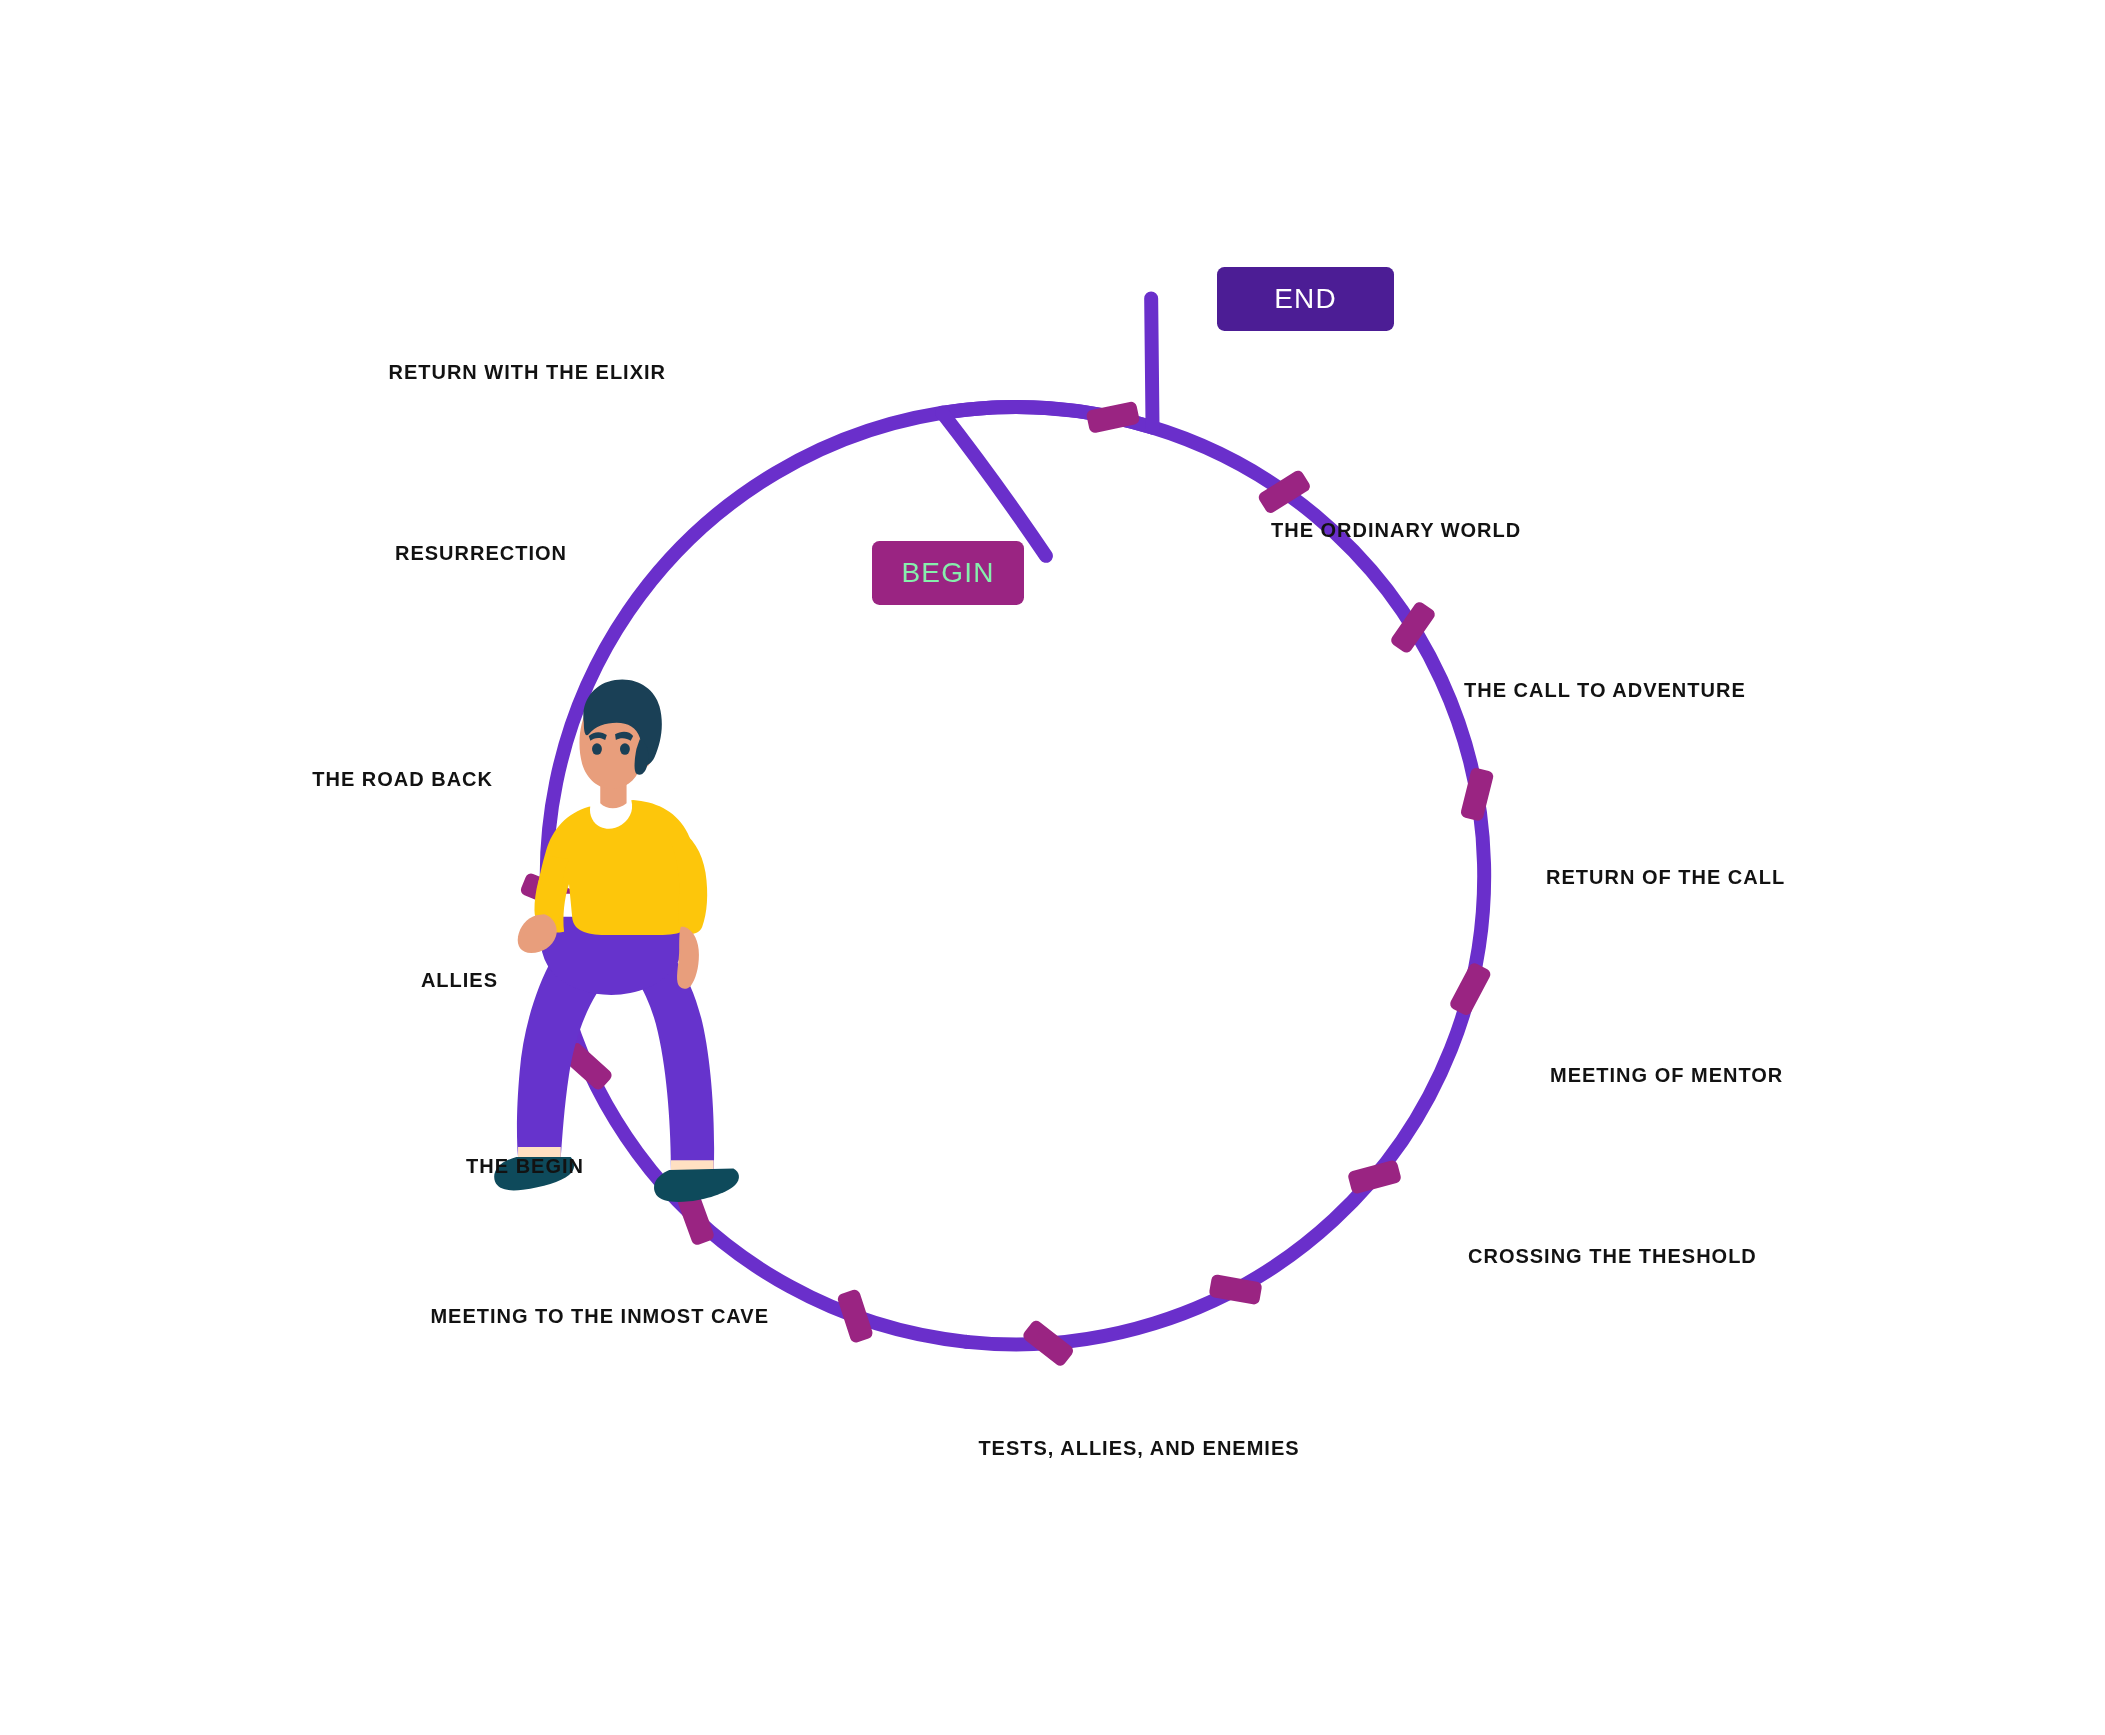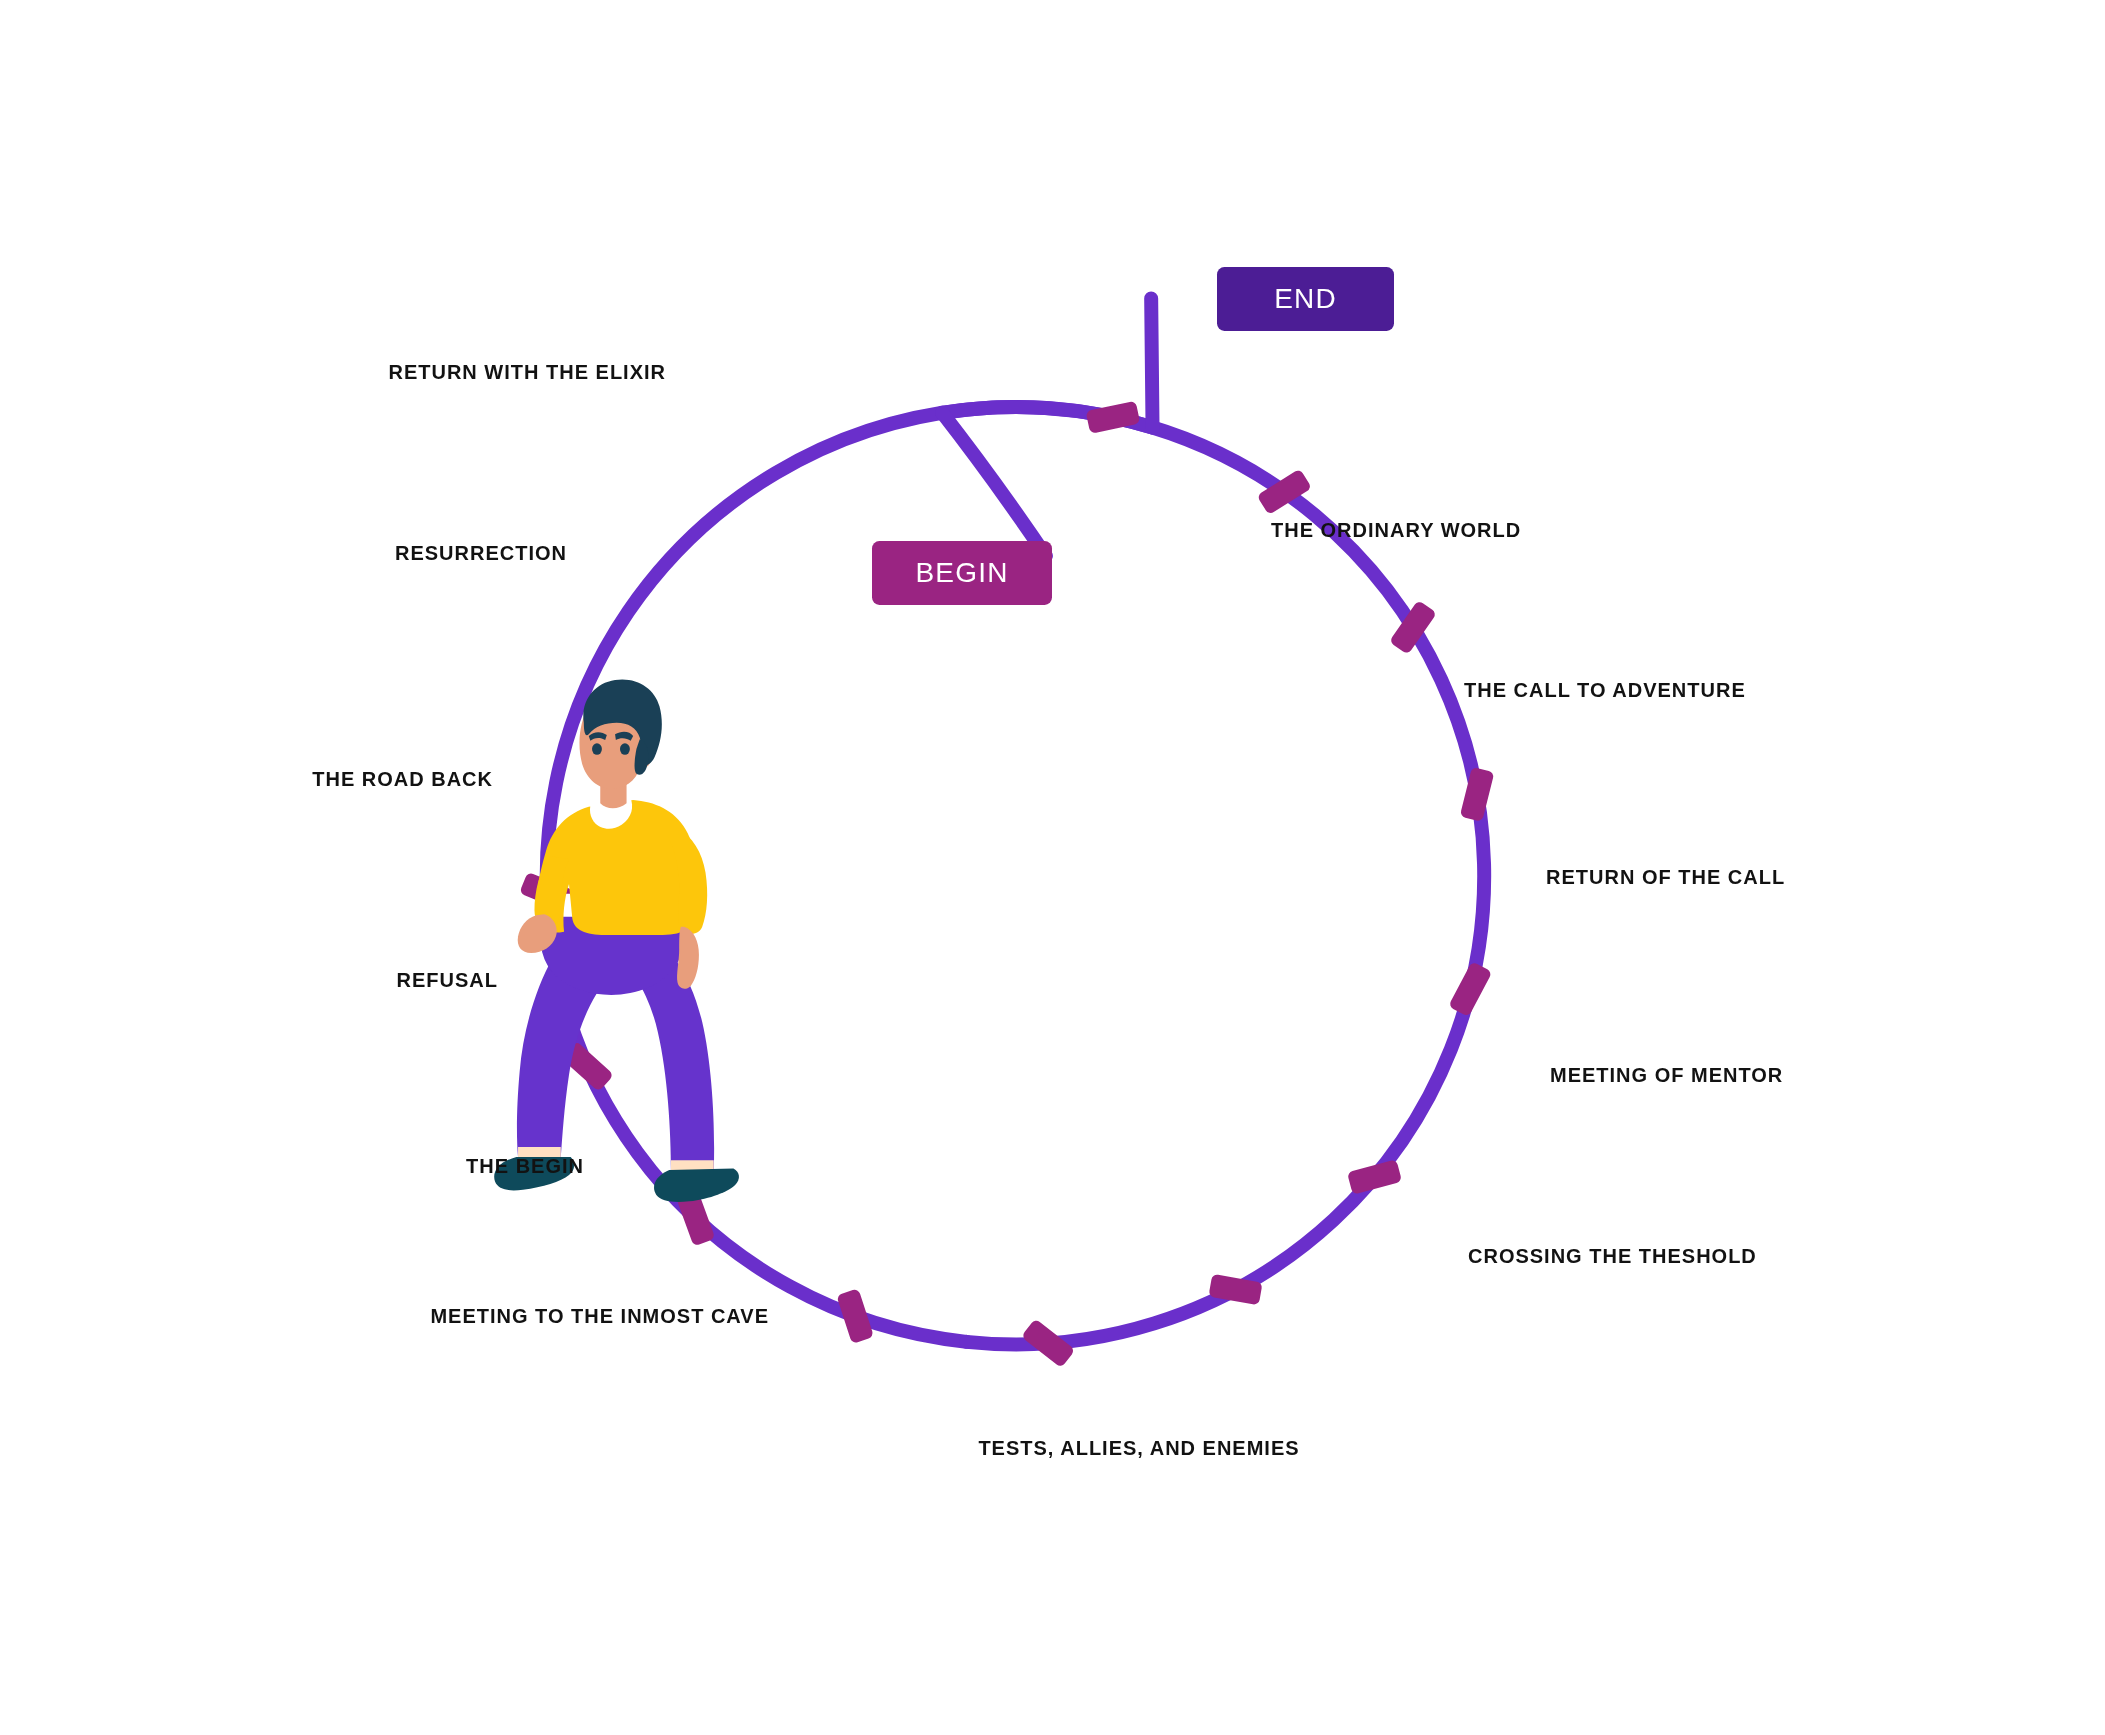--- a/index.html
+++ b/index.html
@@ -144,33 +144,33 @@
 
       <path fill="#1A4056" d="M 96 -60 C 102 -66 112 -66 118 -61 L 116 -55 C 110 -59 102 -58 98 -54 Z"></path>
       <path fill="#1A4056" d="M 128 -62 C 136 -67 146 -66 150 -60 L 147 -54 C 142 -58 134 -58 129 -55 Z"></path>
 
       <ellipse cx="106" cy="-44" rx="6" ry="7" fill="#1A4056"></ellipse>
       <ellipse cx="140" cy="-44" rx="6" ry="7" fill="#1A4056"></ellipse>
     </g>
   </svg>
 
   <div id="endpoints-layer">
-      <div class="endpoint-badge" style="left: 872px; top: 541px; width: 180px; height: 64px; background: rgb(154, 36, 130); color: #ffffff;">BEGIN</div>
+      <div class="endpoint-badge" style="left: 872px; top: 541px; width: 152px; height: 64px; background: rgb(154, 36, 130); color: #86efac;">BEGIN</div>
       <div class="endpoint-badge" style="left: 1217px; top: 267px; width: 177px; height: 64px; background: #4c1d95; color: rgb(255, 255, 255);">END</div>
     </div>
 
   <div id="labels-layer">
       <div class="stage-label right" style="left: 1271px; top: 512px;">THE ORDINARY WORLD</div>
       <div class="stage-label right" style="left: 1464px; top: 672px;">THE CALL TO ADVENTURE</div>
       <div class="stage-label right" style="left: 1546px; top: 859px;">RETURN OF THE CALL</div>
       <div class="stage-label right" style="left: 1550px; top: 1057px;">MEETING OF MENTOR</div>
       <div class="stage-label right" style="left: 1468px; top: 1238px;">CROSSING THE THESHOLD</div>
       <div class="stage-label center" style="left: 1139px; top: 1438px;">TESTS, ALLIES, AND ENEMIES</div>
       <div class="stage-label left" style="left: 769px; top: 1306px;">MEETING TO THE INMOST CAVE</div>
       <div class="stage-label left" style="left: 584px; top: 1156px;">THE BEGIN</div>
-      <div class="stage-label left" style="left: 498px; top: 970px;">REFUSAL</div>
+      <div class="stage-label left" style="left: 498px; top: 970px;">ALLIES</div>
       <div class="stage-label left" style="left: 493px; top: 769px;">THE ROAD BACK</div>
       <div class="stage-label left" style="left: 567px; top: 543px;">RESURRECTION</div>
       <div class="stage-label left" style="left: 666px; top: 362px;">RETURN WITH THE ELIXIR</div>
     </div>
 
 </div>
 
 
 </body></html>

